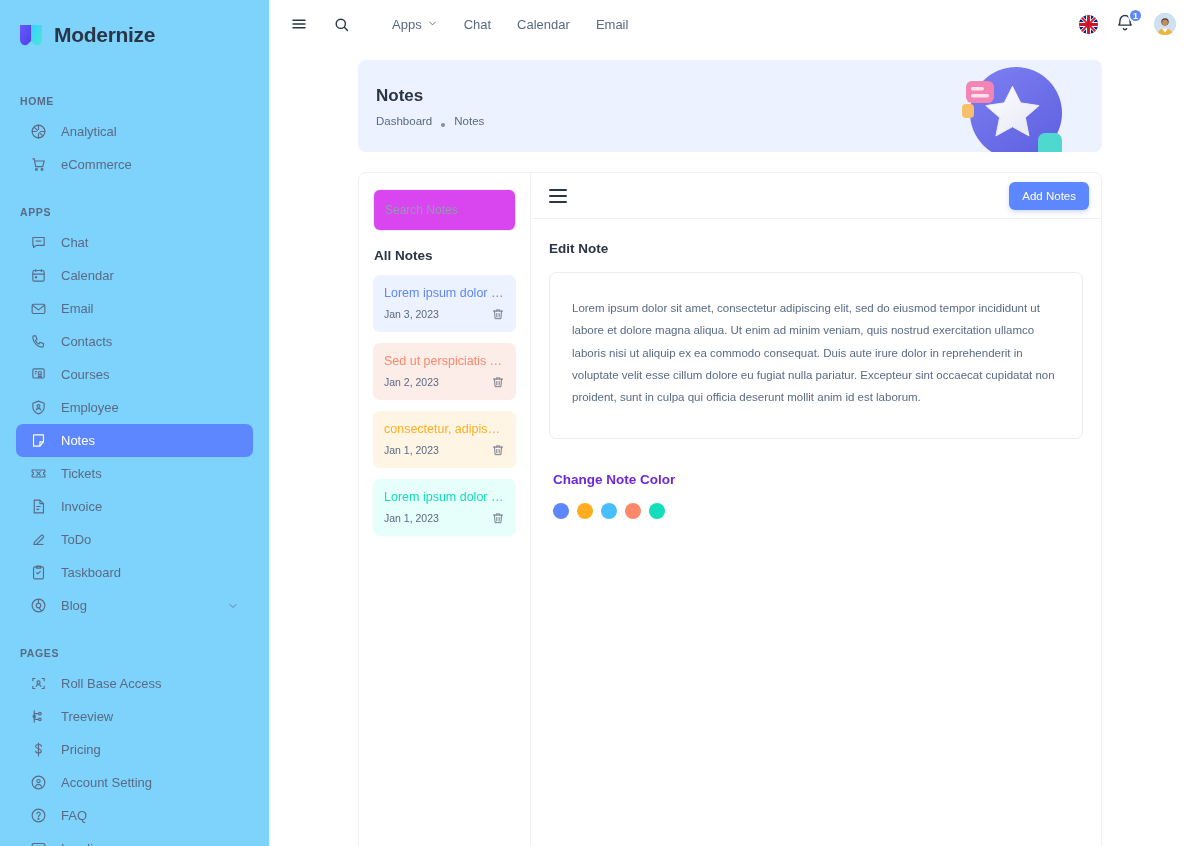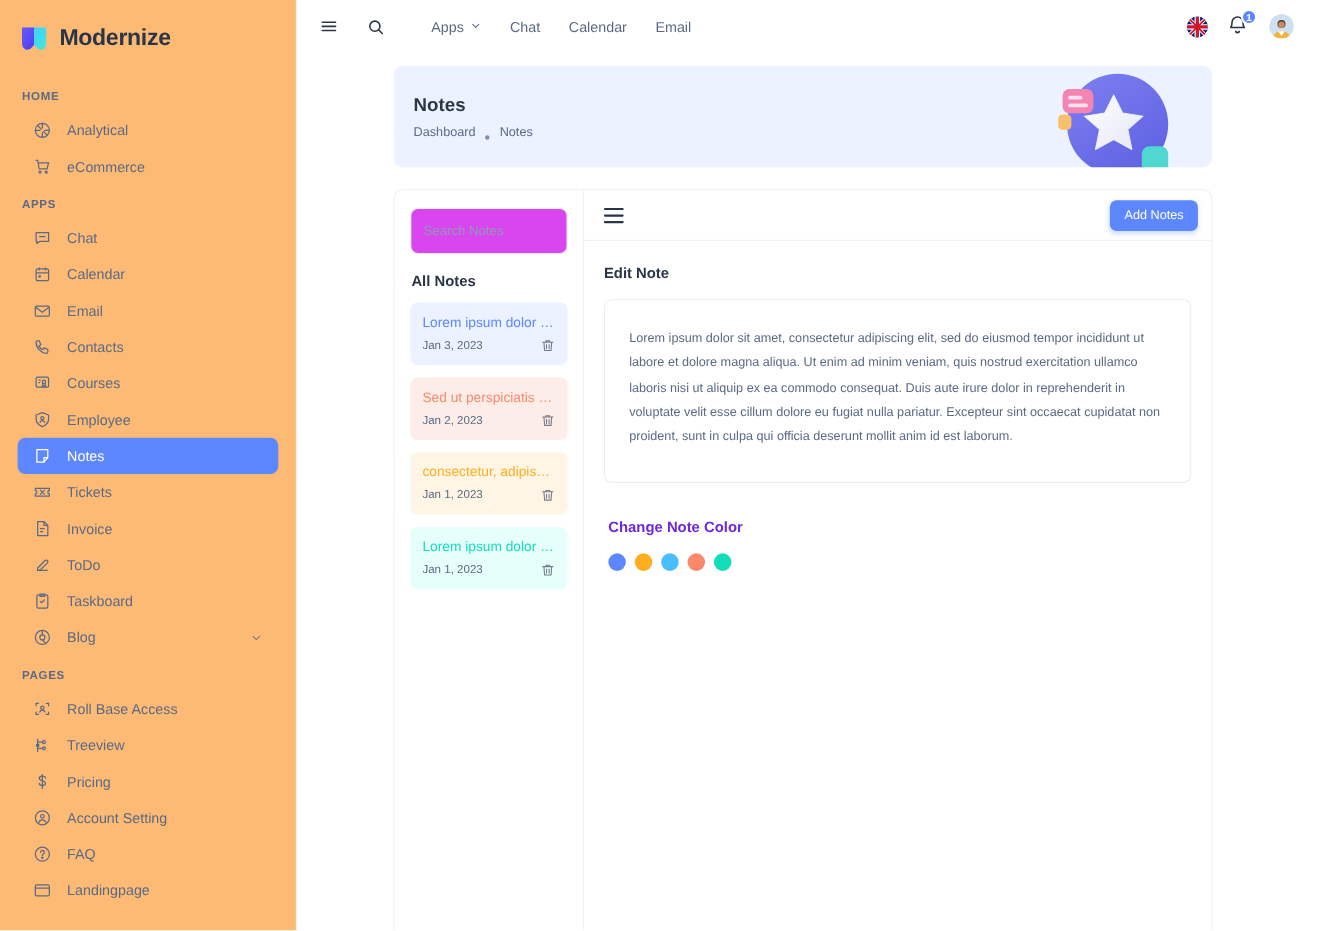--- a/index.html
+++ b/index.html
@@ -8,39 +8,39 @@
     font-family: "Liberation Sans", sans-serif;
     background: #ffffff;
     overflow: hidden;
     color: #2a3547;
   }
   .app { display: flex; width: 1200px; height: 846px; }
 
   
   .sidebar {
     width: 270px; height: 846px;
-    background: #fdba74;
+    background: #7dd3fc;
     border-right: 1px solid #f2f3f6;
     flex: 0 0 270px;
     padding: 0 16px;
     overflow: hidden;
     position: relative;
   }
   .brand {
     display: flex; align-items: center; gap: 10px;
     height: 70px; padding-left: 2px;
   }
   .brand-logo { width: 26px; height: 26px; position: relative; }
   .brand-name {
     font-size: 21px; font-weight: bold; letter-spacing: -0.3px;
     color: #2a3547;
   }
   .nav-group-label {
     font-size: 10.5px; font-weight: bold; letter-spacing: .6px;
-    color: #5a6a85; padding: 0 0 0 2px; margin: 12px 0 8px 2px;
+    color: #5a6a85; padding: 0 0 0 2px; margin: 25px 0 8px 2px;
     text-transform: uppercase;
   }
   .nav-item {
     display: flex; align-items: center; gap: 14px;
     height: 33px; padding: 0 14px; border-radius: 7px;
     margin-bottom: 0px; cursor: pointer;
     color: #5a6a85; font-size: 13px;
   }
   .nav-item + .nav-item { margin-top: 0; }
   .nav-item .nav-ico { width: 17px; height: 17px; display:flex; align-items:center; justify-content:center; flex: 0 0 17px; }

